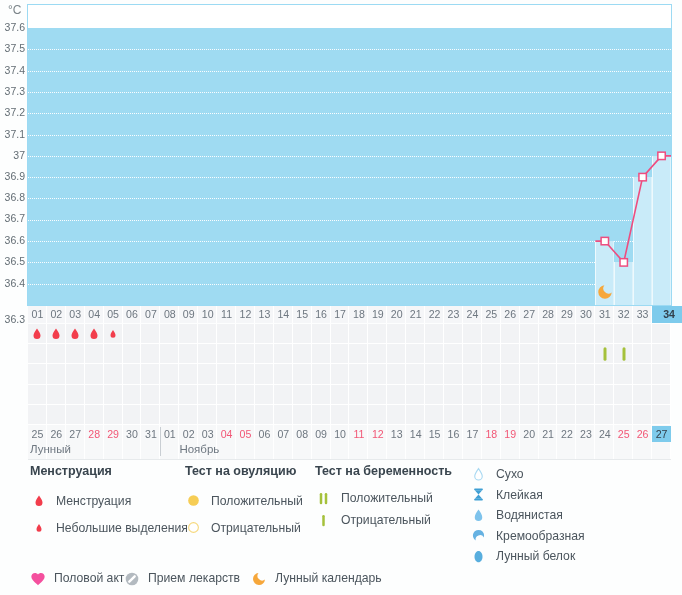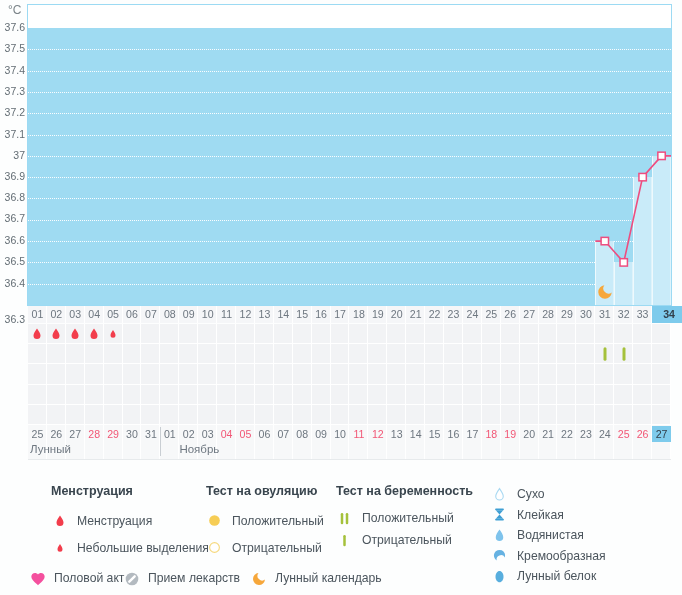--- a/index.html
+++ b/index.html
@@ -27,21 +27,21 @@
       repeating-linear-gradient(to bottom,#f2f3f5 0 19.2px,#ffffff 19.2px 20.2px);}
   .mcell{position:absolute;display:flex;align-items:center;justify-content:center;height:20.2px;}
   #datestrip{position:absolute;left:28px;top:425px;width:643px;height:34px;
     background:repeating-linear-gradient(to right,#f7f8f9 0 17.91px,#ffffff 17.91px 18.91px);
     border-bottom:1px solid #e7eaec;}
   .datecell{position:absolute;top:1px;height:16px;line-height:16px;text-align:center;font-size:10.6px;color:#6e7780;}
   .datecell.red{color:#f25776;}
   .datecell.today{background:#7ecbec;color:#32404a;}
   .monthlabel{position:absolute;top:18px;font-size:11.5px;color:#6e7780;}
   .monthdivider{position:absolute;top:2px;width:1px;height:29px;background:#c9ced3;}
-  .legend-col{position:absolute;top:484px;margin-left:21px;}
+  .legend-col{position:absolute;top:464px;}
   .legend-title{font-size:12.5px;font-weight:bold;color:#39454e;margin-bottom:9px;}
   .legend-item{display:flex;align-items:center;gap:9px;font-size:12.2px;color:#4b555d;}
   .legend-item .ic{width:17px;display:flex;align-items:center;justify-content:center;}
   .legend-extra-item{position:absolute;top:571px;display:flex;align-items:flex-start;gap:8px;font-size:12.2px;color:#4b555d;height:18px;}
   svg{display:block;}
 </style>
 </head>
 <body>
 
 <span id="unit-label">°C</span>

